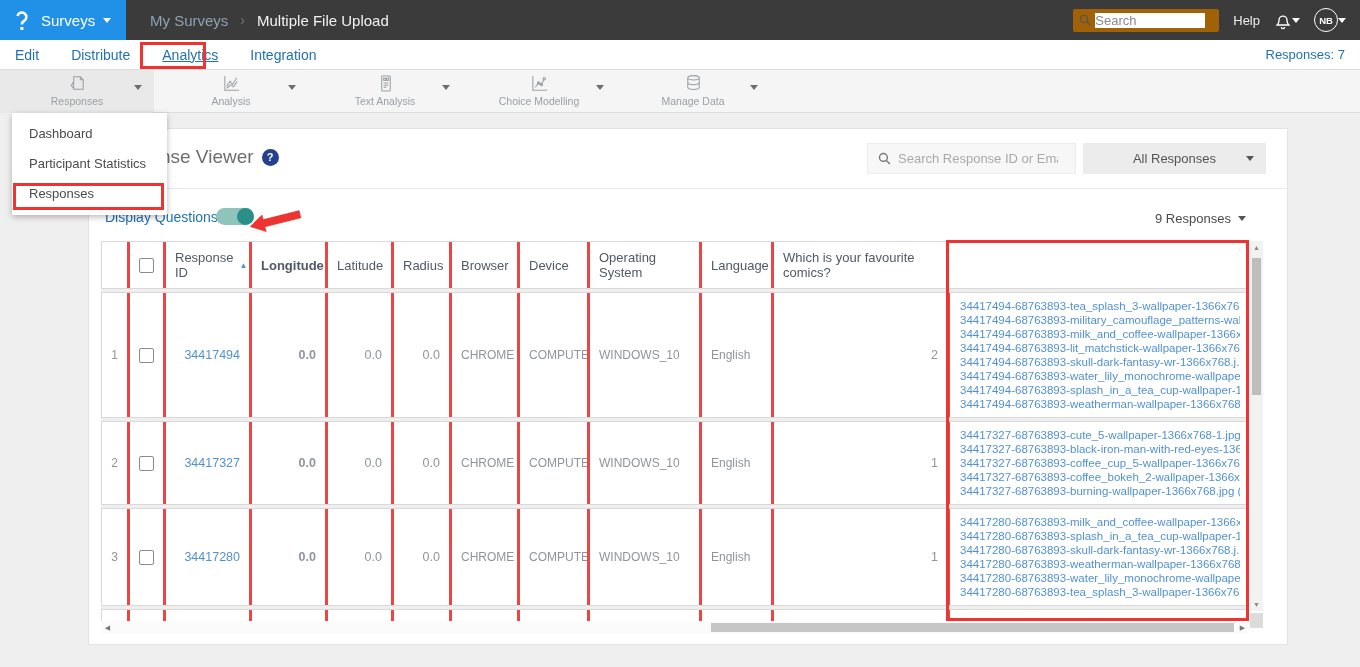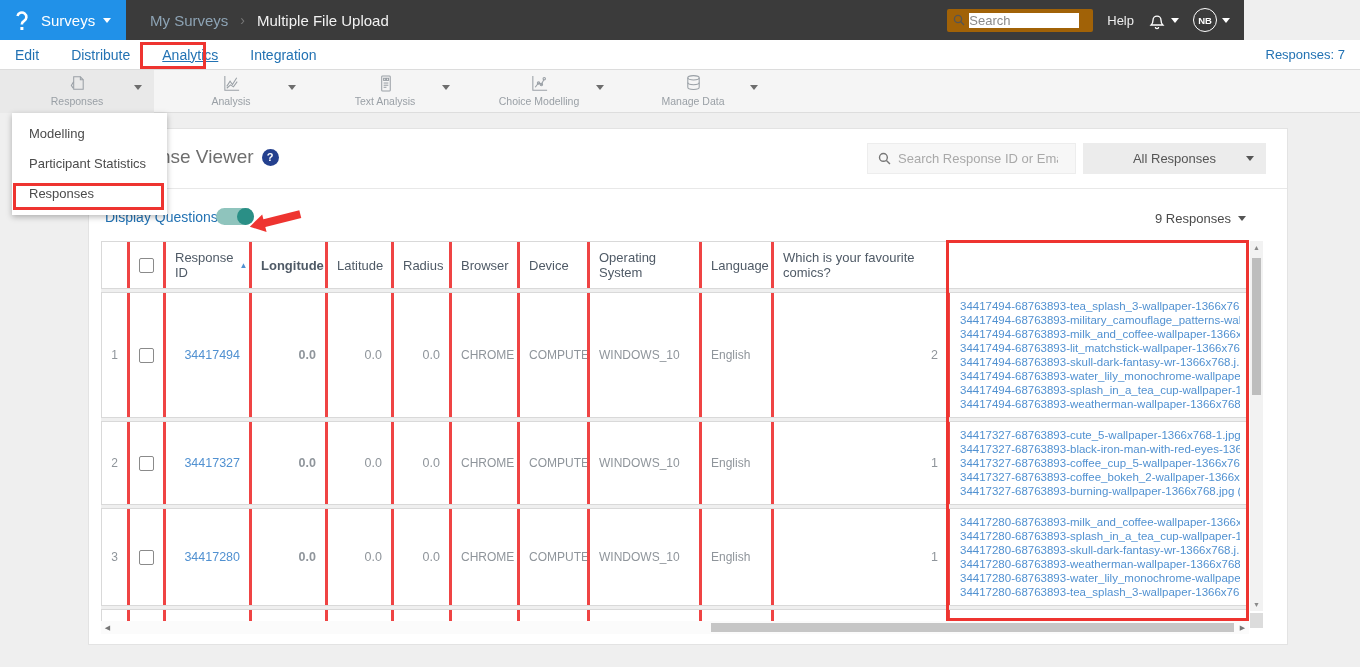--- a/index.html
+++ b/index.html
@@ -1,33 +1,33 @@
 <!DOCTYPE html>
 <html><head>
 <meta charset="utf-8">
 <style>
   * { margin:0; padding:0; box-sizing:border-box; }
   html,body { width:1360px; height:667px; font-family:"Liberation Sans", sans-serif; background:#efefef; overflow:hidden; position:relative; }
 
   
-  .topbar { position:absolute; left:0; top:0; width:1244px; height:40px; background:#3b3b3b; display:flex; align-items:center; z-index:15;justify-content:center; }
+  .topbar { position:absolute; left:0; top:0; width:1360px; height:40px; background:#3b3b3b; display:flex; align-items:center; z-index:15;justify-content:center; }
   .brand { width:126px; height:40px; background:#2191e8; display:flex; align-items:center; padding-left:14px; gap:12px; }
   .brand-menu { color:#fff; font-size:15px; display:flex; align-items:center; gap:8px; cursor:pointer; }
   .caret-w { width:0; height:0; border-left:4px solid transparent; border-right:4px solid transparent; border-top:5px solid #fff; display:inline-block; }
   .caret-g { width:0; height:0; border-left:4px solid transparent; border-right:4px solid transparent; border-top:5px solid #555; display:inline-block; }
   .breadcrumb { display:flex; align-items:center; gap:12px; margin-left:24px; font-size:15px; }
   .bc-parent { color:#8da3b4; cursor:pointer; }
   .bc-sep { color:#777; font-size:14px; }
   .bc-current { color:#f2f2f2; }
   .topbar-right { margin-left:auto; display:flex; align-items:center; gap:14px; padding-right:14px; }
   .top-search { width:146px; height:23px; background:#a16207; border:none; border-radius:2px; display:flex; align-items:center; padding:0 6px; gap:4px; }
   .top-search input { border:none; outline:none; width:110px; font-size:13px; color:#444; font-family:"Liberation Sans",sans-serif; }
   .top-search input::placeholder { color:#8a8a8a; }
   .help-label { color:#eee; font-size:13px; cursor:pointer; }
-  .bell-wrap, .avatar-wrap { display:flex; align-items:center; gap:5px; cursor:pointer; }
+  .bell-wrap, .avatar-wrap { display:flex; align-items:center; cursor:pointer; }
   .avatar { width:24px; height:24px; border-radius:50%; border:1.5px solid #fff; color:#fff; font-size:9.5px; font-weight:bold; display:flex; align-items:center; justify-content:center; }
 
   
   .nav2 { position:absolute; left:0; top:40px; width:1360px; height:30px; background:#fff; border-bottom:1px solid #dcdcdc; display:flex; align-items:center; padding:0 15px; gap:32px; font-size:14px; z-index:5; }
   .nav2 .nav-item { color:#2272b3; cursor:pointer; }
   .nav2 .nav-item.active { text-decoration:underline; }
   .nav2-right { margin-left:auto; color:#2272b3; font-size:13px; }
 
   
   .toolbar { position:absolute; left:0; top:70px; width:1360px; height:43px; background:#f5f5f5; border-bottom:1px solid #ddd; display:flex; z-index:5; }
@@ -370,21 +370,21 @@
   <div class="vs-corner"></div>
 
   <div class="hscroll">
     <span class="hs-arrow" style="left:0;">◀</span>
     <span class="hs-thumb"></span>
     <span class="hs-arrow" style="right:0;">▶</span>
   </div>
 </div>
 
 <div class="dropdown-menu">
-  <div class="dd-item">Modelling</div>
+  <div class="dd-item">Dashboard</div>
   <div class="dd-item">Participant Statistics</div>
   <div class="dd-item">Responses</div>
 </div>
 
 <div class="anno anno-analytics"></div>
 <div class="anno anno-menu-responses"></div>
 <div class="anno anno-upload"></div>
 <div class="red-arrow">
   <span class="head"></span>
     <span class="tail"></span>

